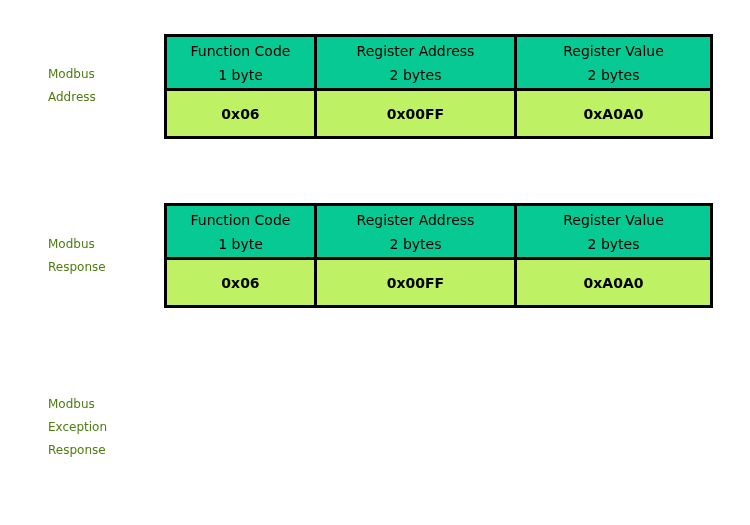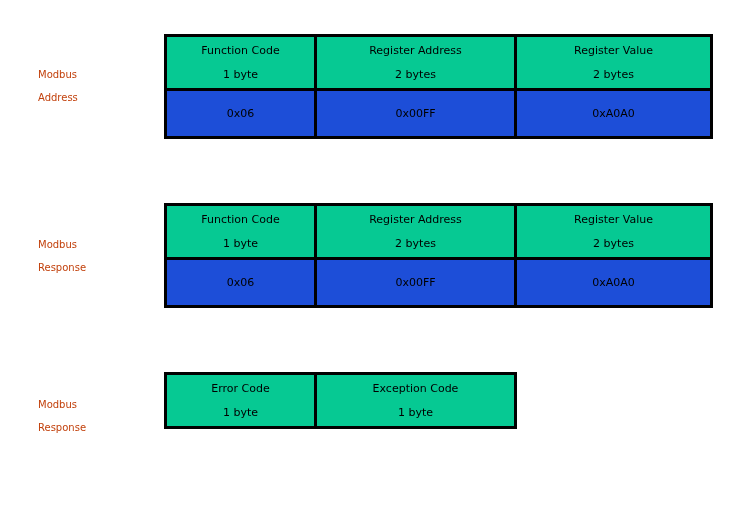--- a/index.html
+++ b/index.html
@@ -1,23 +1,23 @@
 <!DOCTYPE html>
 <html><head>
 <meta charset="utf-8">
 <style>
   html,body{margin:0;padding:0;background:#ffffff;}
   #page{position:relative;width:750px;height:525px;background:#ffffff;overflow:hidden;
         font-family:"DejaVu Sans","Liberation Sans",sans-serif;color:#000000;}
-  .section-label{position:absolute;left:38px;font-size:10px;line-height:23px;color:#c2410c;}
+  .section-label{position:absolute;left:48px;font-size:12px;line-height:23px;color:#4d7c0f;}
   .msg-table{position:absolute;left:164px;border-collapse:collapse;table-layout:fixed;}
   .msg-table th,.msg-table td{border:3px solid #000;text-align:center;vertical-align:middle;
-        font-weight:normal;font-size:11px;padding:0;}
+        font-weight:normal;font-size:14px;padding:0;}
   .msg-table th{height:51px;background:#06c993;line-height:24px;}
-  .msg-table td{height:45px;background:#1d4ed8;}
+  .msg-table td{height:45px;background:#bef264;font-weight:bold;}
   .col-a{width:150px;}
   .col-b{width:200px;}
   .col-c{width:196px;}
   .hdr-line{display:block;}
 </style>
 </head>
 <body>
 
 <div id="page">
 
@@ -82,34 +82,25 @@
     <tr>
       <td>0x06</td>
       <td>0x00FF</td>
       <td>0xA0A0</td>
     </tr>
   </tbody>
     </table>
 
   <div class="section-label" style="top:393px;">
     <span class="hdr-line">Modbus</span>
+    <span class="hdr-line">Exception</span>
     <span class="hdr-line">Response</span>
   </div>
   <table class="msg-table" style="top:372px;">
     <colgroup>
         <col class="col-a">
         <col class="col-b">
       </colgroup>
     <tbody>
-        <tr>
-      <th style="background-color: rgb(6, 201, 147);">
-        <span class="hdr-line">Error Code</span>
-        <span class="hdr-line">1 byte</span>
-      </th>
-      <th style="background-color: rgb(6, 201, 147);">
-        <span class="hdr-line">Exception Code</span>
-        <span class="hdr-line">1 byte</span>
-      </th>
-    </tr>
   </tbody>
     </table>
 
 </div>
 
 </body></html>

